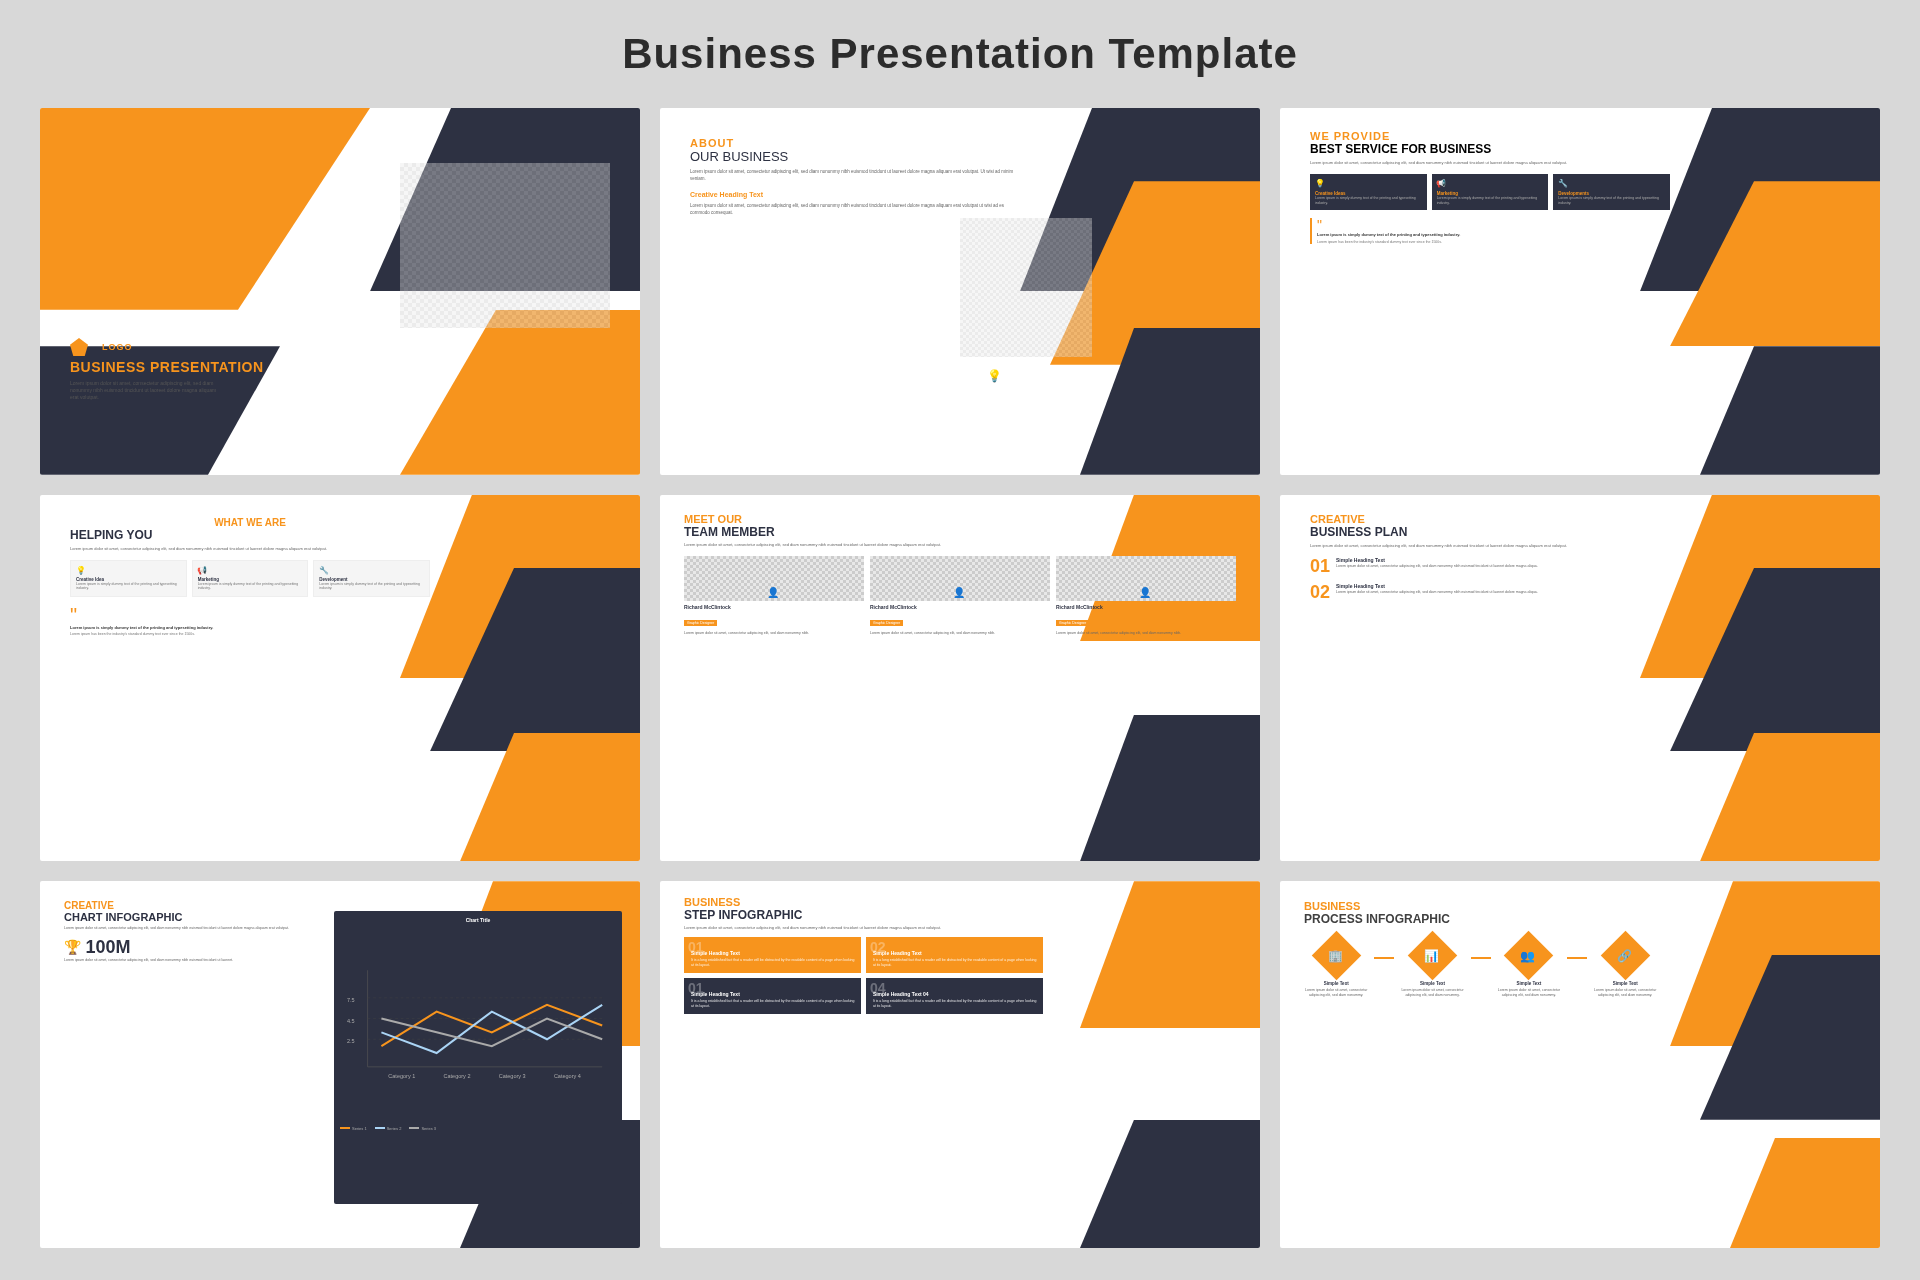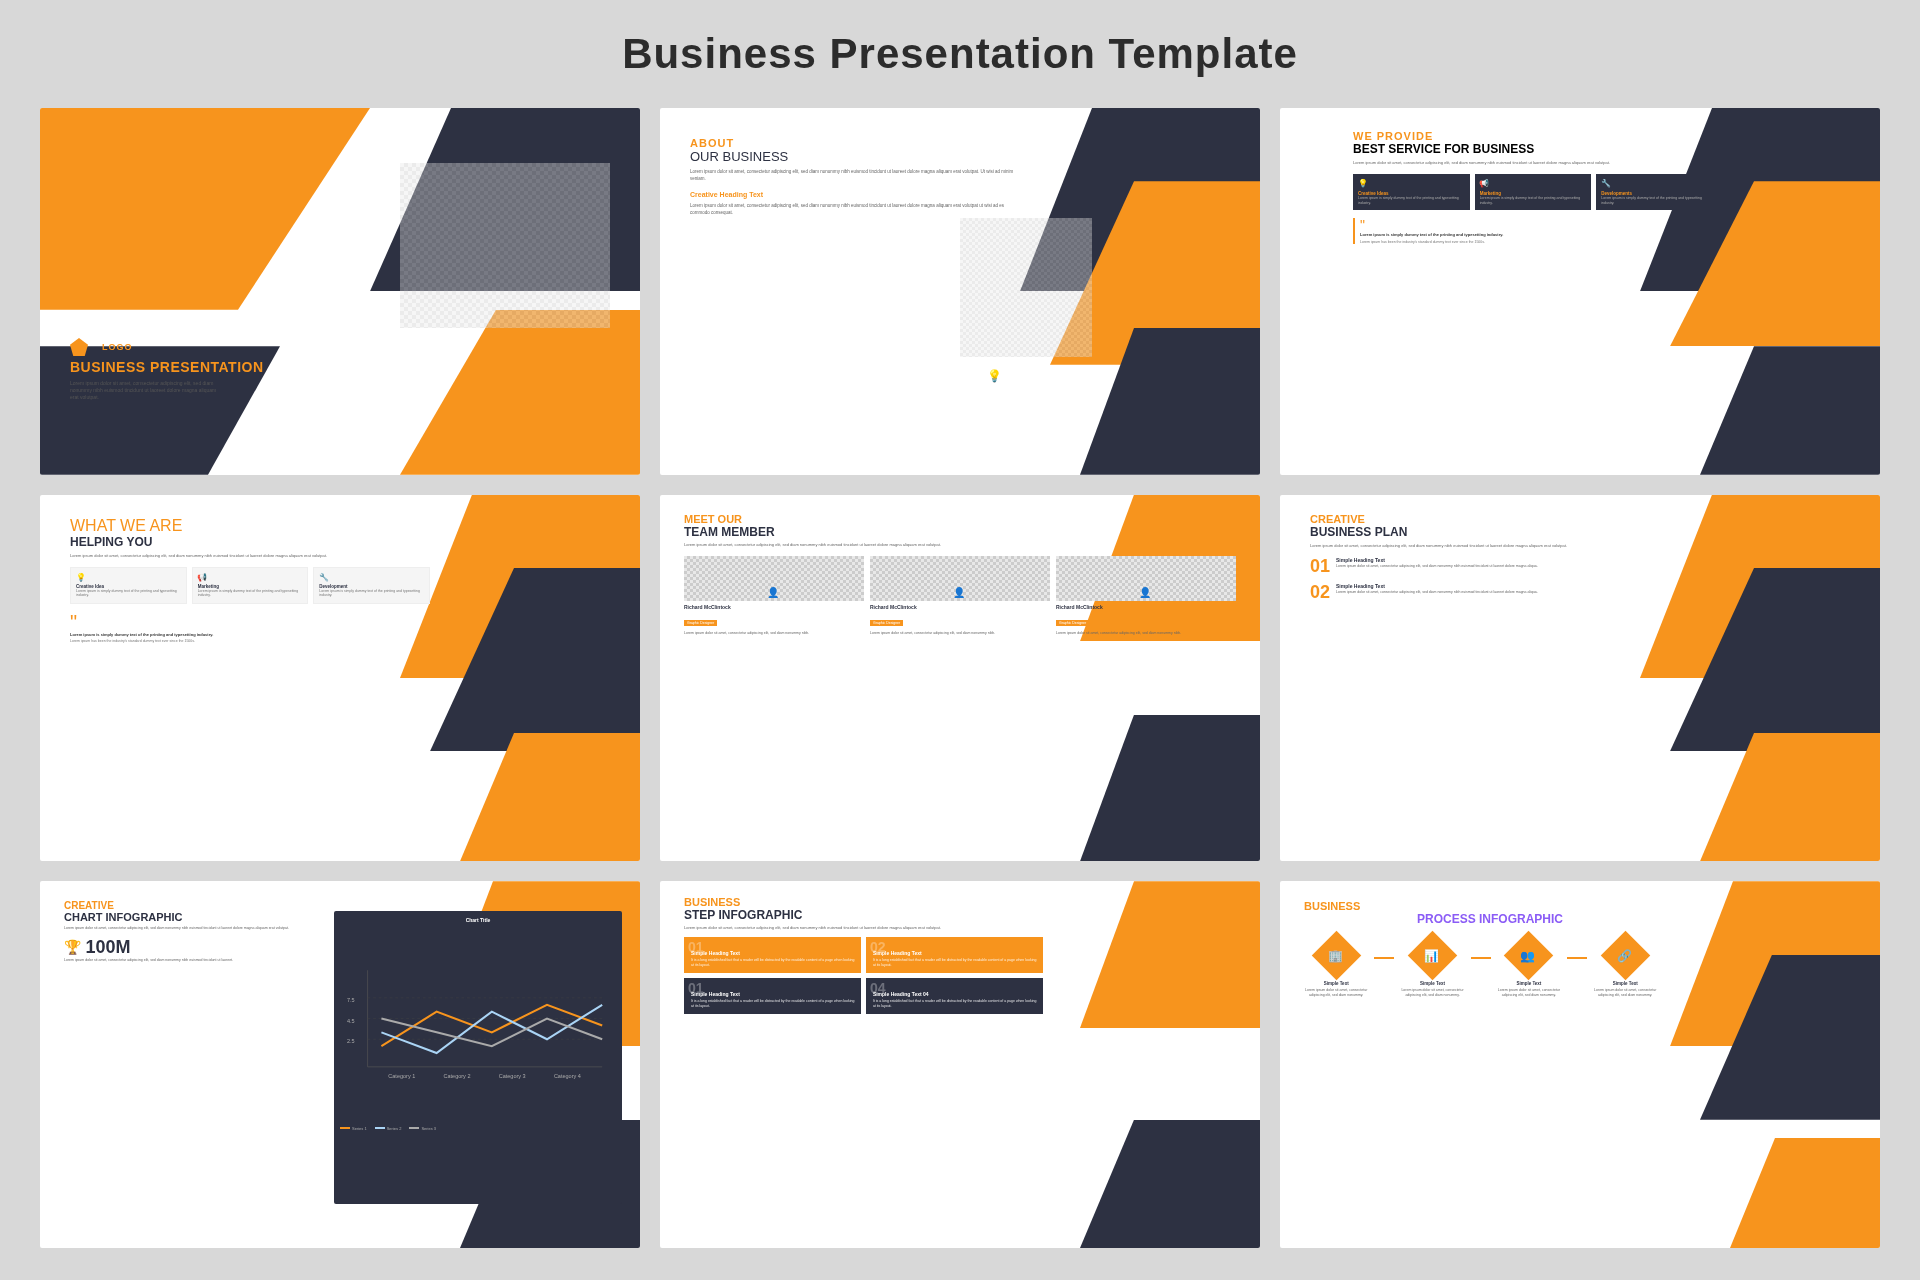--- a/index.html
+++ b/index.html
@@ -140,21 +140,21 @@
       width: 35%; height: 45%;
       background: #f7941d;
       clip-path: polygon(40% 0, 100% 0, 100% 100%, 0 100%);
     }
     .slide-3 .bg-dark-br {
       position: absolute; bottom: 0; right: 0;
       width: 30%; height: 35%;
       background: #2d3142;
       clip-path: polygon(30% 0, 100% 0, 100% 100%, 0 100%);
     }
-    .slide-3 .content { position: absolute; top: 6%; left: 5%; z-index: 10; width: 60%; margin-left: 43px; }
+    .slide-3 .content { position: absolute; top: 6%; left: 5%; z-index: 10; width: 60%; }
     .slide-3 .heading-sm { font-size: 11px; font-weight: 700; color: #f7941d; letter-spacing: 1px; text-transform: uppercase; }
     .slide-3 .heading-lg { font-size: 12px; font-weight: 900; color: #000000; text-transform: uppercase; }
     .slide-3 .body-text { font-size: 4px; color: #666; margin-top: 4px; line-height: 1.5; max-width: 90%; }
     .slide-3 .service-boxes { display: flex; gap: 5px; margin-top: 8px; }
     .slide-3 .service-box { background: #2d3142; padding: 5px; flex: 1; }
     .slide-3 .service-box .icon { font-size: 8px; color: #f7941d; margin-bottom: 3px; }
     .slide-3 .service-box .title { font-size: 4.5px; font-weight: 700; color: #f7941d; }
     .slide-3 .service-box .text { font-size: 3.5px; color: #aaa; line-height: 1.3; }
     .slide-3 .quote-section { margin-top: 8px; border-left: 2px solid #f7941d; padding-left: 5px; }
     .slide-3 .quote-icon { font-size: 14px; color: #f7941d; line-height: 1; }
@@ -174,21 +174,21 @@
       background: #2d3142;
       clip-path: polygon(40% 0, 100% 0, 100% 100%, 0 100%);
     }
     .slide-4 .bg-orange-br {
       position: absolute; bottom: 0; right: 0;
       width: 30%; height: 35%;
       background: #f7941d;
       clip-path: polygon(30% 0, 100% 0, 100% 100%, 0 100%);
     }
     .slide-4 .content { position: absolute; top: 6%; left: 5%; z-index: 10; width: 60%; }
-    .slide-4 .heading-sm { font-size: 16px; font-weight: 400; color: #f7941d; text-transform: uppercase; }
+    .slide-4 .heading-sm { font-size: 10px; font-weight: 700; color: #f7941d; text-transform: uppercase; text-align: center; }
     .slide-4 .heading-lg { font-size: 12px; font-weight: 900; color: #2d3142; text-transform: uppercase; }
     .slide-4 .body-text { font-size: 4px; color: #666; margin-top: 4px; line-height: 1.5; max-width: 85%; }
     .slide-4 .service-boxes { display: flex; gap: 5px; margin-top: 8px; }
     .slide-4 .service-box { background: #f5f5f5; padding: 5px; flex: 1; border: 1px solid #eee; }
     .slide-4 .service-box .icon { font-size: 8px; color: #f7941d; margin-bottom: 2px; }
     .slide-4 .service-box .title { font-size: 4.5px; font-weight: 700; color: #2d3142; }
     .slide-4 .service-box .text { font-size: 3.5px; color: #777; line-height: 1.3; }
     .slide-4 .quote-section { margin-top: 8px; }
     .slide-4 .quote-icon { font-size: 16px; color: #f7941d; line-height: 1; }
     .slide-4 .quote-text { font-size: 4px; color: #333; font-weight: 600; line-height: 1.4; max-width: 80%; }
@@ -312,21 +312,21 @@
       clip-path: polygon(40% 0, 100% 0, 100% 100%, 0 100%);
     }
     .slide-9 .bg-orange-br {
       position: absolute; bottom: 0; right: 0;
       width: 25%; height: 30%;
       background: #f7941d;
       clip-path: polygon(30% 0, 100% 0, 100% 100%, 0 100%);
     }
     .slide-9 .content { position: absolute; top: 5%; left: 4%; z-index: 10; width: 62%; }
     .slide-9 .heading-sm { font-size: 11px; font-weight: 700; color: #f7941d; text-transform: uppercase; }
-    .slide-9 .heading-lg { font-size: 12px; font-weight: 900; color: #8b5cf6; text-transform: uppercase; text-align: center; }
+    .slide-9 .heading-lg { font-size: 12px; font-weight: 900; color: #404040; text-transform: uppercase; }
     .slide-9 .process-row { display: flex; gap: 6px; margin-top: 12px; align-items: flex-start; width: 95%; }
     .slide-9 .process-item { flex: 1; text-align: center; }
     .slide-9 .diamond {
       width: 35px; height: 35px; background: #f7941d;
       transform: rotate(45deg); margin: 0 auto 8px auto;
       display: flex; align-items: center; justify-content: center;
     }
     .slide-9 .diamond-inner { transform: rotate(-45deg); font-size: 12px; color: #fff; }
     .slide-9 .process-title { font-size: 4.5px; font-weight: 700; color: #2d3142; }
     .slide-9 .process-text { font-size: 3.5px; color: #666; line-height: 1.4; margin-top: 2px; }

